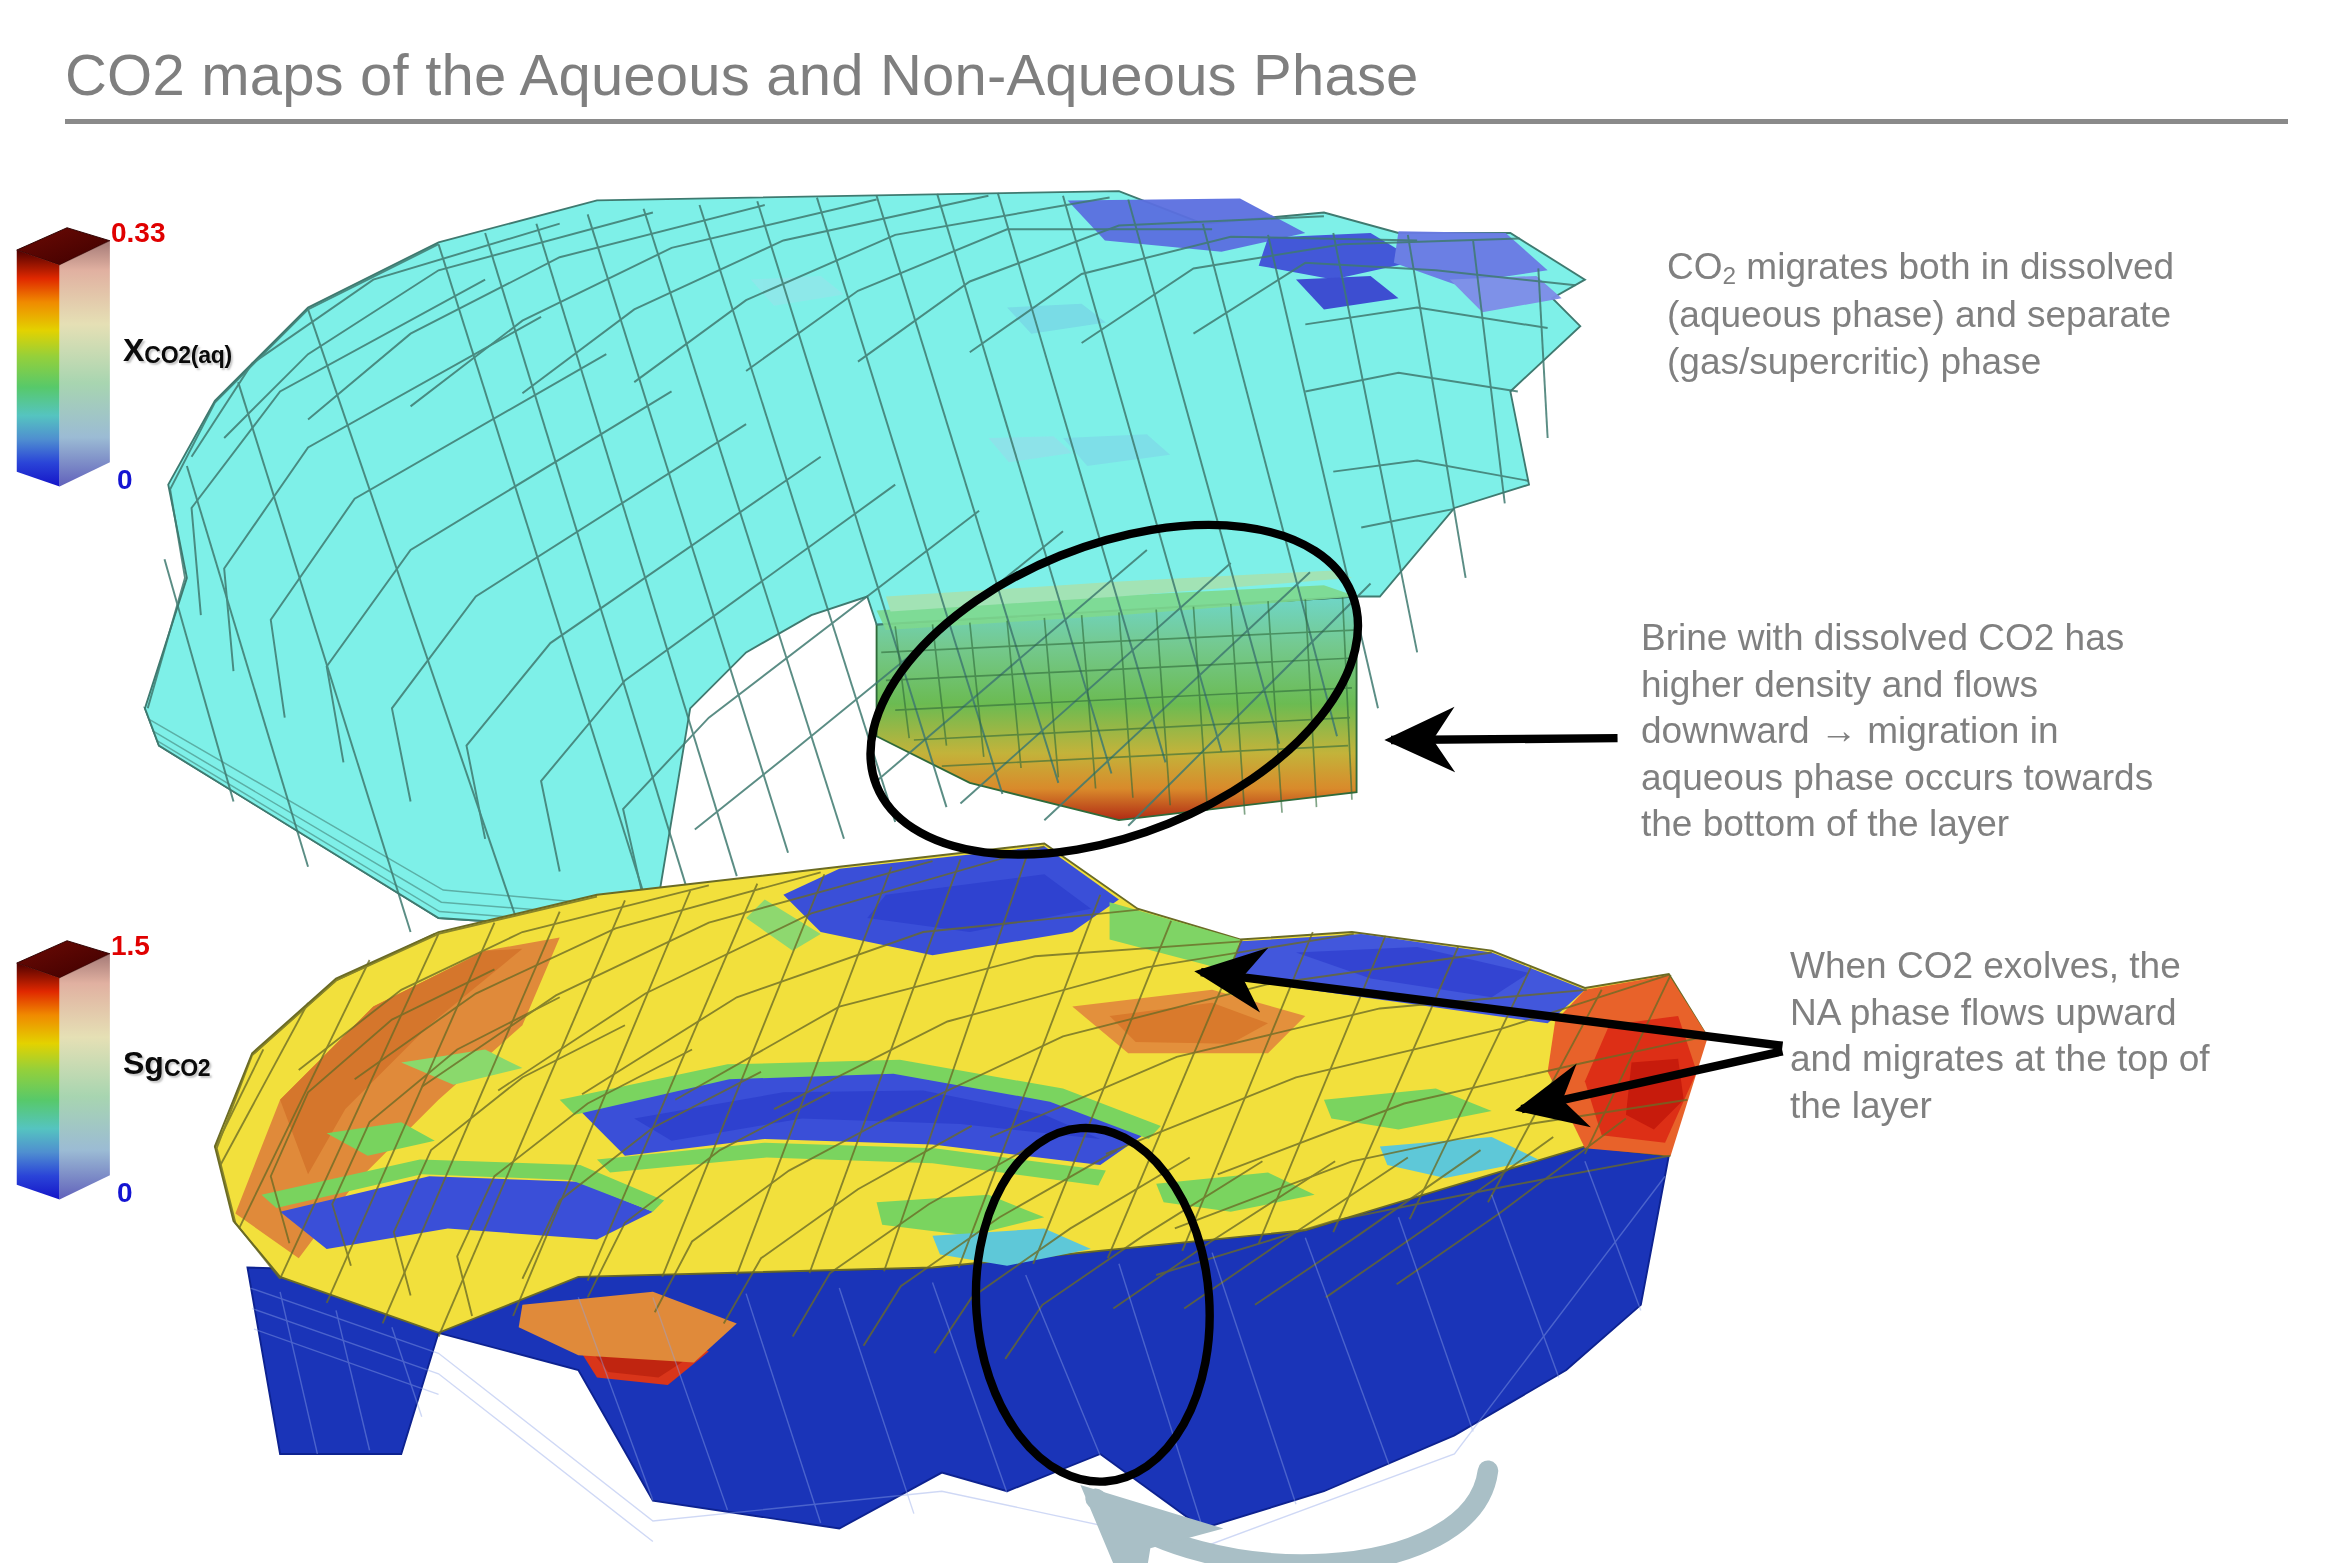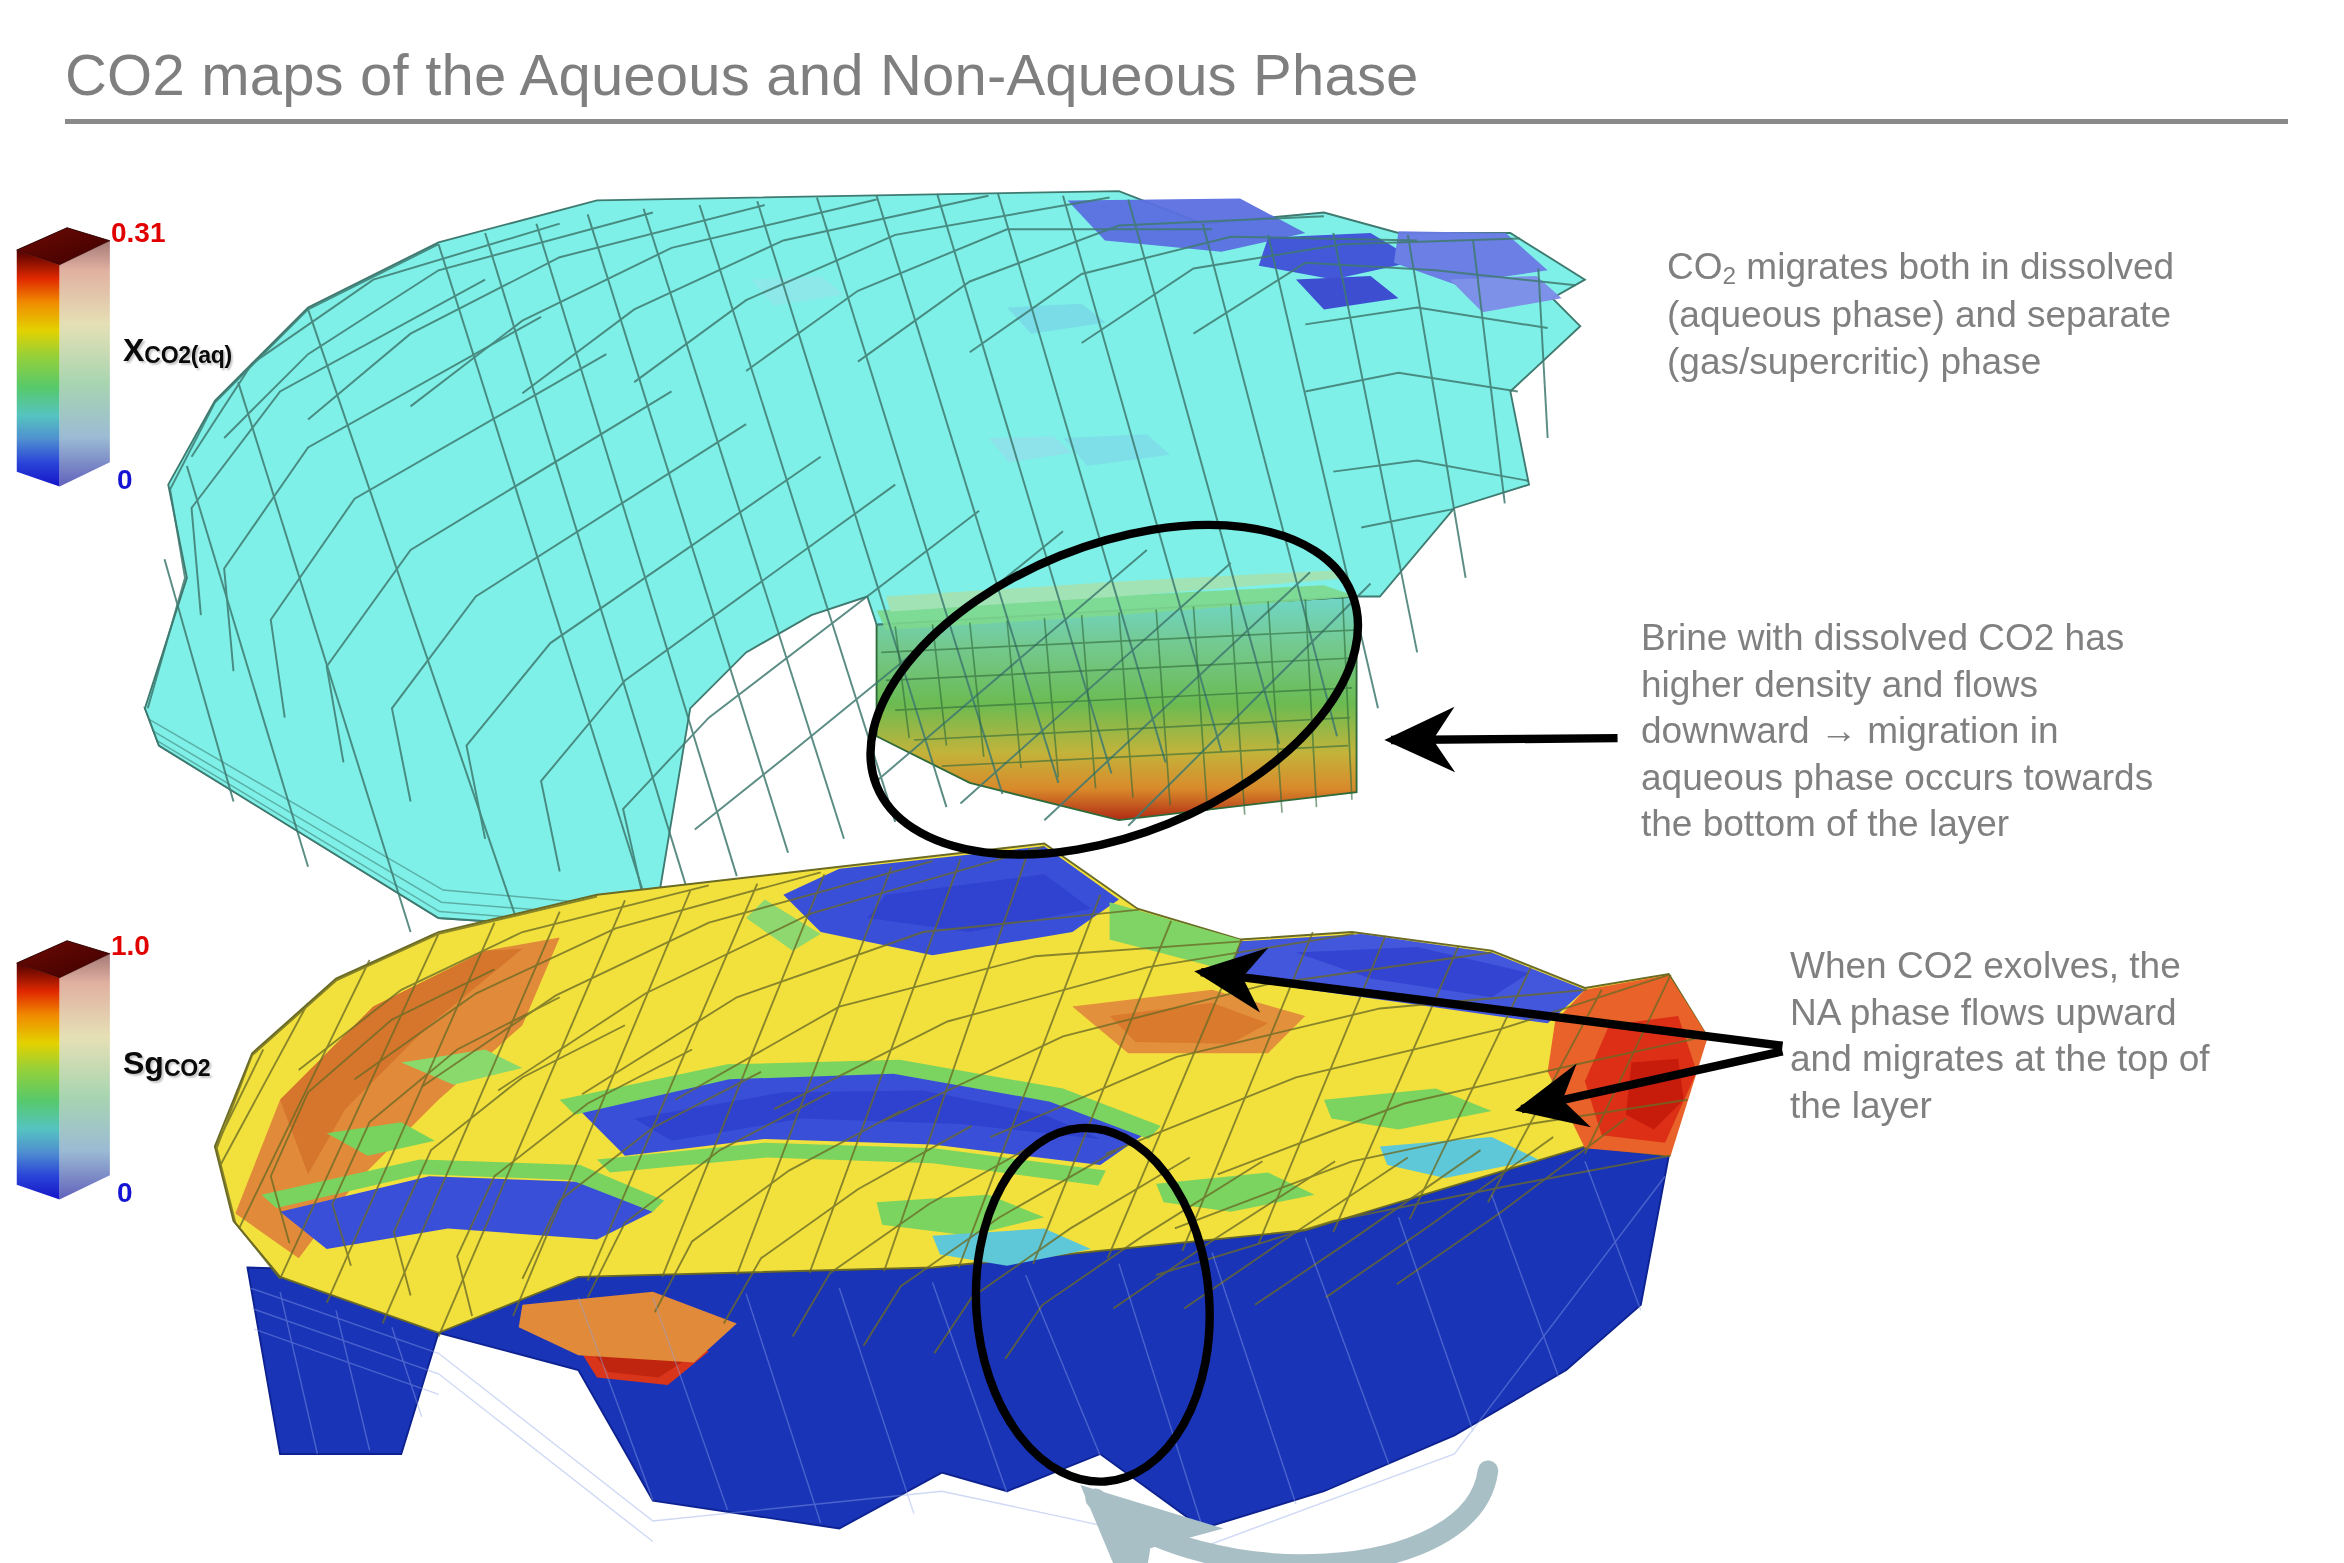--- a/index.html
+++ b/index.html
@@ -379,34 +379,34 @@
     </g>
   </svg>
 
   <div class="legend" id="legend-aq">
     <div class="bar-wrap">
       <svg width="163" height="270" viewBox="0 0 175 290">
         <polygon points="4,28 58,4 104,18 50,44" fill="url(#gRainTop)" stroke="#2c0000" stroke-width="1"></polygon>
         <polygon points="4,28 50,44 50,282 4,266" fill="url(#gRain)"></polygon>
         <polygon points="50,44 104,18 104,256 50,282" fill="url(#gRainSide)" opacity="0.78"></polygon>
       </svg>
-      <span class="val hi">0.31</span>
+      <span class="val hi">0.33</span>
       <span class="val lo">0</span>
       <span class="lbl"><span>X</span><sub>CO2(aq)</sub></span>
     </div>
   </div>
 
   <div class="legend" id="legend-sg">
     <div class="bar-wrap">
       <svg width="163" height="270" viewBox="0 0 175 290">
         <polygon points="4,28 58,4 104,18 50,44" fill="url(#gRainTop)" stroke="#2c0000" stroke-width="1"></polygon>
         <polygon points="4,28 50,44 50,282 4,266" fill="url(#gRain)"></polygon>
         <polygon points="50,44 104,18 104,256 50,282" fill="url(#gRainSide)" opacity="0.78"></polygon>
       </svg>
-      <span class="val hi">1.0</span>
+      <span class="val hi">1.5</span>
       <span class="val lo">0</span>
       <span class="lbl"><span>Sg</span><sub>CO2</sub></span>
     </div>
   </div>
 
   <div class="note" id="note-1"><span>CO</span><sub>2</sub><span> migrates both in dissolved
 (aqueous phase) and separate
 (gas/supercritic) phase</span></div>
 
   <div class="note" id="note-2">Brine with dissolved CO2 has

